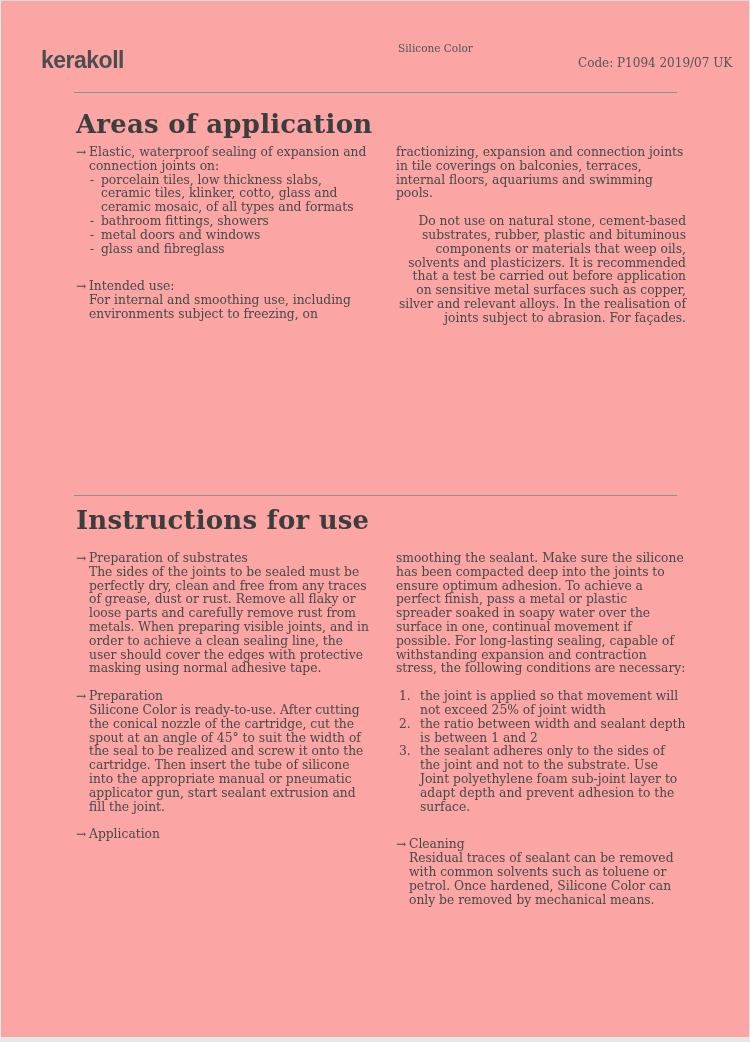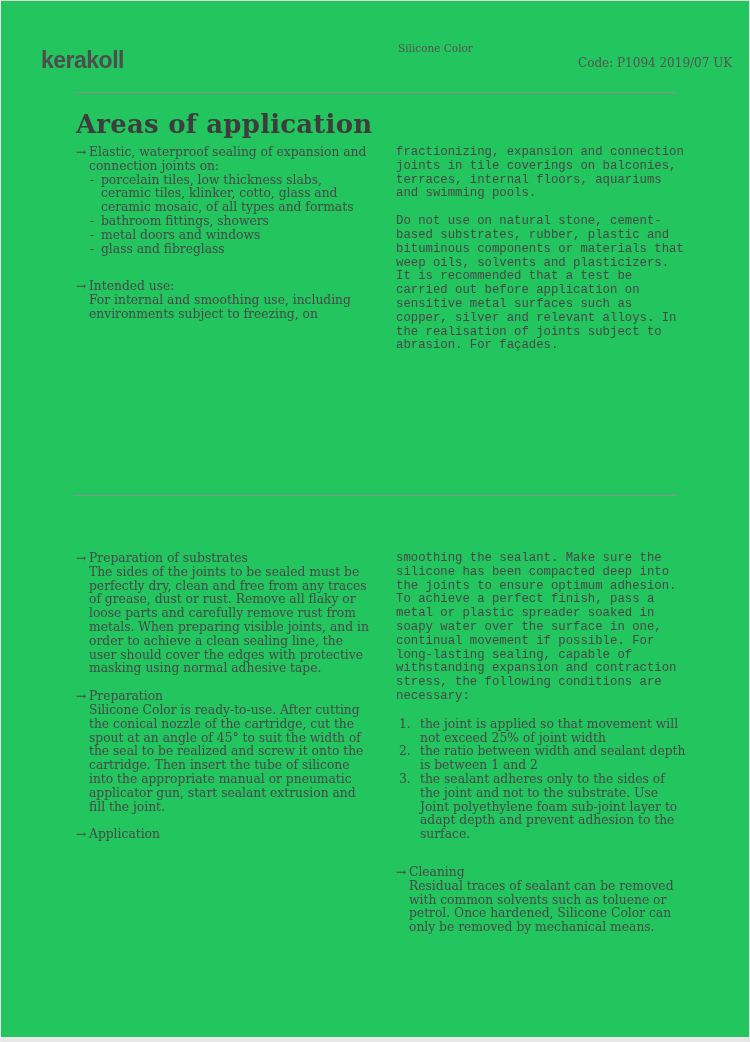--- a/index.html
+++ b/index.html
@@ -1,20 +1,20 @@
 <!DOCTYPE html>
 <html><head>
 <meta charset="utf-8">
 <style>
   html, body { margin: 0; padding: 0; background: #ffffff; }
   .page {
     position: relative;
     width: 750px;
     height: 1042px;
-    background: #22c55e;
+    background: #fca5a5;
     font-family: "DejaVu Serif", serif;
     color: #474747;
     box-sizing: border-box;
     border-top: 1px solid #d9d9d9;
     border-left: 1px solid #ececec;
     border-right: 1px solid #e4e4e4;
     overflow: hidden;
   }
   .bottom-strip {
     position: absolute;
@@ -83,22 +83,22 @@
   }
   .hang > .marker {
     position: absolute;
     left: 0; top: 0;
   }
   .arrow-item { margin-top: 14px; }
   .arrow-item:first-child { margin-top: 0; }
   .arrow-item.big-gap { margin-top: 24px; }
   .dash-item { padding-left: 12px; }
   .dash-item > .marker { left: 1px; }
-  .para { margin: 0 0 14px 0; font-family: Liberation Mono, monospace; }
-  .para:last-child { margin-bottom: 16px; }
+  .para { margin: 0 0 14px 0; }
+  .para:last-child { margin-bottom: 16px; text-align: right; }
   .num-item {
     position: relative;
     padding-left: 24px;
   }
   .num-item > .marker {
     position: absolute;
     left: 3px; top: 0;
   }
   .head-line { display: block; }
 </style>
@@ -145,20 +145,21 @@
       </div>
     </div>
   </div>
 
   <div class="col col-right areas-cols">
     <p class="para">fractionizing, expansion and connection joints in tile coverings on balconies, terraces, internal floors, aquariums and swimming pools.</p>
     <p class="para">Do not use on natural stone, cement-based substrates, rubber, plastic and bituminous components or materials that weep oils, solvents and plasticizers. It is recommended that a test be carried out before application on sensitive metal surfaces such as copper, silver and relevant alloys. In the realisation of joints subject to abrasion. For façades.</p>
   </div>
 
   <div class="rule rule-2"></div>
+  <h1 class="section-title title-instructions">Instructions for use</h1>
 
   <div class="col col-left instr-cols">
     <div class="hang arrow-item">
       <span class="marker">→</span>
       <div>
         <span class="head-line">Preparation of substrates</span>
         <span>The sides of the joints to be sealed must be perfectly dry, clean and free from any traces of grease, dust or rust. Remove all flaky or loose parts and carefully remove rust from metals. When preparing visible joints, and in order to achieve a clean sealing line, the user should cover the edges with protective masking using normal adhesive tape.</span>
       </div>
     </div>
     <div class="hang arrow-item">

